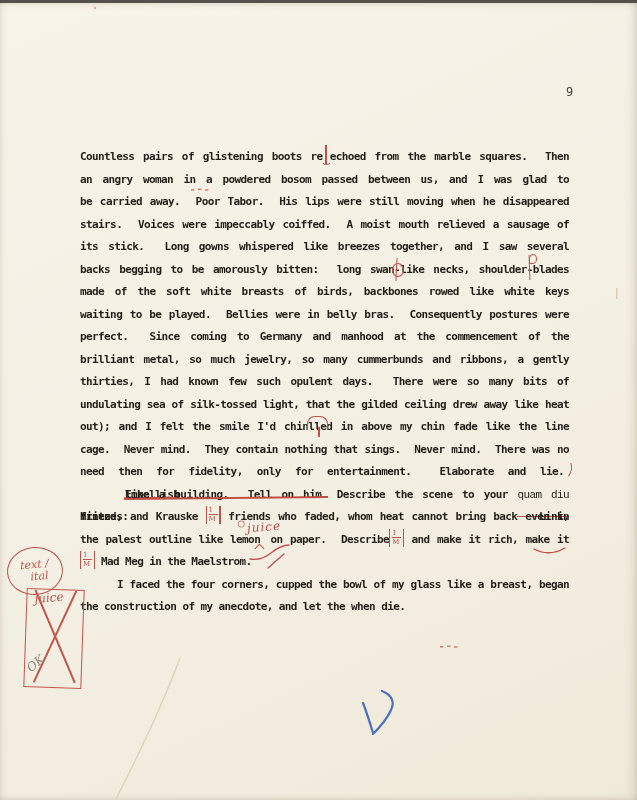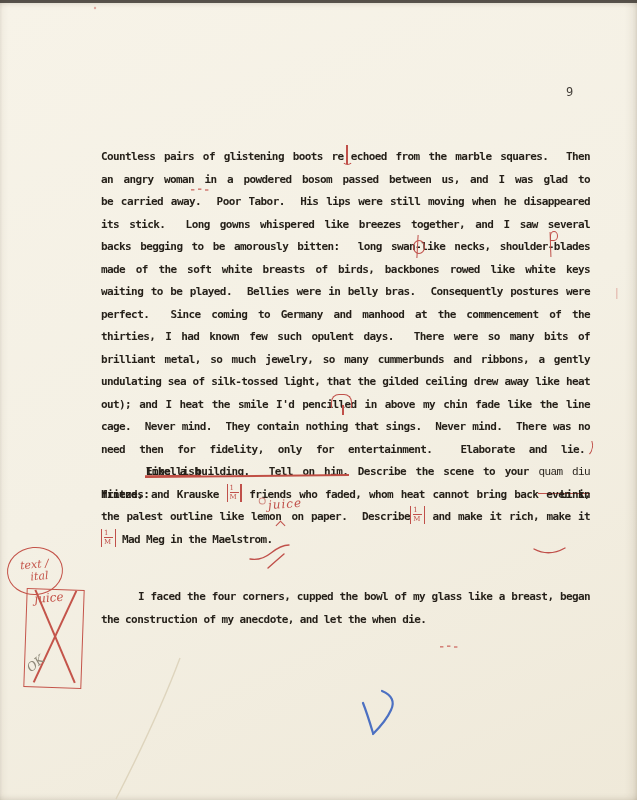--- a/index.html
+++ b/index.html
@@ -18,26 +18,26 @@
       inset 6px 0 12px -9px rgba(70,50,25,.18);
   }
   .top-edge { position:absolute; top:0; left:0; right:0; height:2.5px; background:#35302a; opacity:.8; }
 
   .page-number {
     position:absolute; left:566px; top:85px;
     font-size:12px; color:#45403a; letter-spacing:-0.5px;
   }
 
   #text-block {
-    position:absolute; left:101px; top:146px; width:489px;
+    position:absolute; left:80px; top:146px; width:489px;
     color:#241f18; font-size:11px; font-weight:bold; letter-spacing:-0.6px;
   }
   .line { height:22.5px; line-height:22.5px; white-space:pre-wrap; text-align:justify; text-align-last:justify; }
   .line.no-just { text-align-last:left; }
-  .line.indent { text-indent:37px;margin-top:35px; }
+  .line.indent { text-indent:37px; }
 
   
   .seg-strike { position:relative;margin-left:45px; }
   .seg-strike::after { content:""; position:absolute; left:-1px; right:-1px; top:9.5px; height:1.5px; background:#c04f45; transform:rotate(-0.6deg); }
 
   .seg-hymark { display:inline-block; position:relative; width:7px; height:10px; }
   .seg-hymark::before { content:""; position:absolute; left:2.8px; top:-5px; width:1.4px; height:19px; background:#c0504a; }
   .seg-hymark::after  { content:""; position:absolute; left:-1.5px; top:5px; width:9px; height:8px; border:1.4px solid transparent; border-bottom-color:#c0504a; border-radius:50%; }
 
   .seg-hycircle { position:relative; }
@@ -99,29 +99,30 @@
 
 <div class="page">
   <div class="top-edge"></div>
 
   <div class="page-number">9</div>
 
   <div id="text-block">
       <div class="line"><span class="seg-plain">Countless pairs of glistening boots re</span><span class="seg-hymark"></span><span class="seg-plain">echoed from the marble squares.  Then</span></div>
       <div class="line"><span class="seg-plain">an angry woman in a powdered bosom passed between us, and I was glad to</span></div>
       <div class="line"><span class="seg-plain">be carried away.  Poor Tabor.  His lips were still moving when he disappeared</span></div>
+      <div class="line"><span class="seg-plain">stairs.  Voices were impeccably coiffed.  A moist mouth relieved a sausage of</span></div>
       <div class="line"><span class="seg-plain">its stick.  Long gowns whispered like breezes together, and I saw several</span></div>
       <div class="line"><span class="seg-plain">backs begging to be amorously bitten:  long swan</span><span class="seg-hycircle">-</span><span class="seg-plain">like necks, shoulder</span><span class="seg-hyloop">-</span><span class="seg-plain">blades</span></div>
       <div class="line"><span class="seg-plain">made of the soft white breasts of birds, backbones rowed like white keys</span></div>
       <div class="line"><span class="seg-plain">waiting to be played.  Bellies were in belly bras.  Consequently postures were</span></div>
       <div class="line"><span class="seg-plain">perfect.  Since coming to Germany and manhood at the commencement of the</span></div>
+      <div class="line"><span class="seg-plain">brilliant metal, so much jewelry, so many cummerbunds and ribbons, a gently</span></div>
       <div class="line"><span class="seg-plain">thirties, I had known few such opulent days.  There were so many bits of</span></div>
-      <div class="line"><span class="seg-plain">brilliant metal, so much jewelry, so many cummerbunds and ribbons, a gently</span></div>
       <div class="line"><span class="seg-plain">undulating sea of silk-tossed light, that the gilded ceiling drew away like heat</span></div>
-      <div class="line"><span class="seg-plain">out); and I heat the smile I'd penci</span><span class="seg-arch">lle</span><span class="seg-plain">d in above my chin fade like the line</span></div>
+      <div class="line"><span class="seg-plain">out); and I felt the smile I'd chin</span><span class="seg-arch">lle</span><span class="seg-plain">d in above my chin fade like the line</span></div>
       <div class="line"><span class="seg-plain">cage.  Never mind.  They contain nothing that sings.  Never mind.  There was no</span></div>
       <div class="line"><span class="seg-plain">need then for fidelity, only for entertainment.  Elaborate and lie.</span><span class="seg-paren"></span><span class="seg-plain">  </span><span class="seg-strike">Embellish</span></div>
       <div class="line"><span class="seg-strike">like a building.  Tell on him.</span><span class="seg-plain"> Describe the scene to your </span><span class="seg-serif">quam diu</span><span class="seg-plain"> friends: Link,</span></div>
       <div class="line"><span class="seg-plain">Hintze, and Krauske </span><span class="seg-emdash"><span class="emfrac"><span class="ftop">1</span><span class="fbot">M</span></span></span><span class="seg-plain"> friends who faded, whom heat cannot bring back even in</span></div>
       <div class="line"><span class="seg-plain">the palest outline like lemon</span><span class="seg-insert"><span class="ins-word">juice</span><span class="ins-caret"></span></span><span class="seg-plain"> on paper.  Describe</span><span class="seg-emdash"><span class="emfrac"><span class="ftop">1</span><span class="fbot">M</span></span></span><span class="seg-plain"> and make it rich, make it</span></div>
       <div class="line no-just"><span class="seg-emdash"><span class="emfrac"><span class="ftop">1</span><span class="fbot">M</span></span></span><span class="seg-plain"> Mad Meg in the Maelstrom.</span></div>
       <div class="line indent"><span class="seg-plain">I faced the four corners, cupped the bowl of my glass like a breast, began</span></div>
       <div class="line no-just"><span class="seg-plain">the construction of my anecdote, and let the when die.</span></div>
     </div>
 

